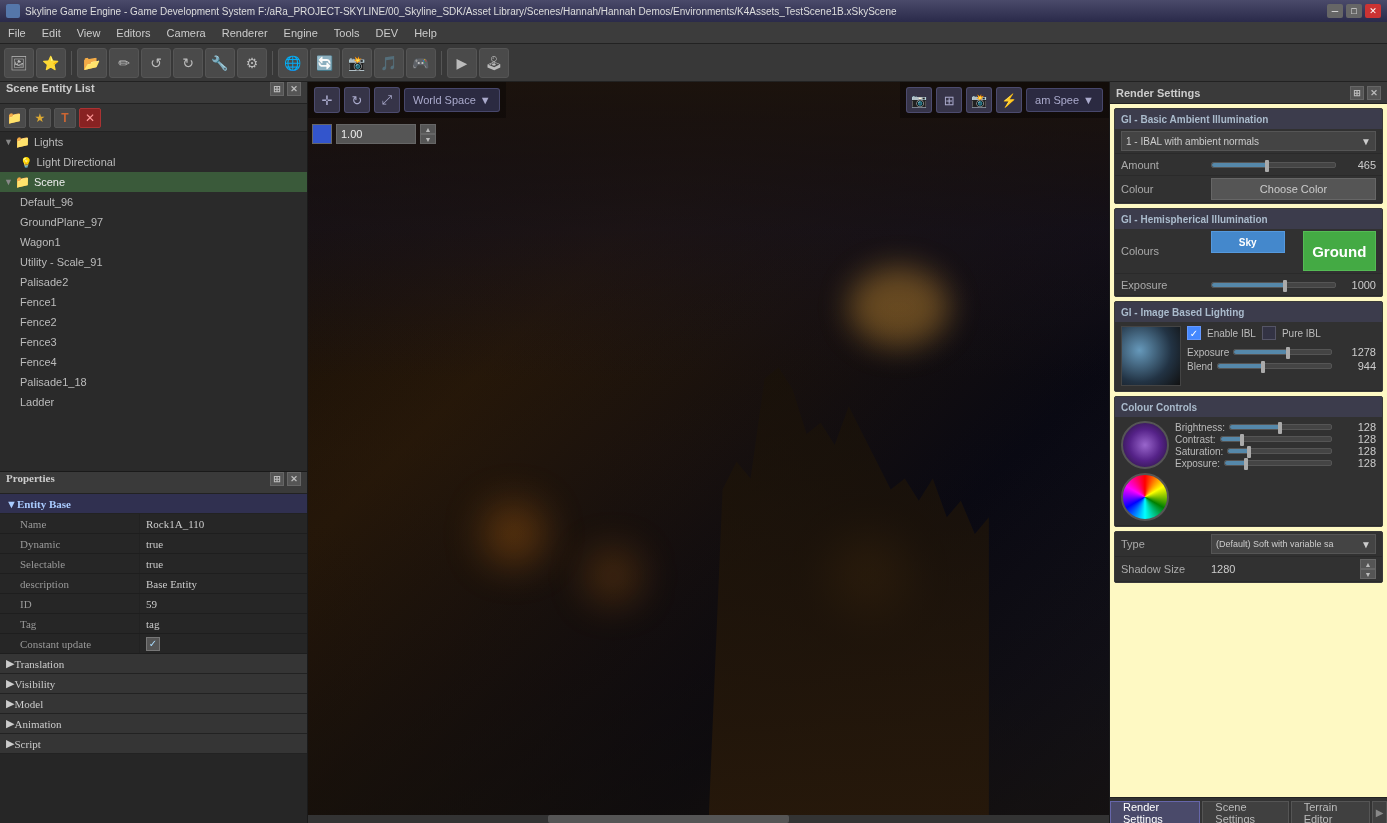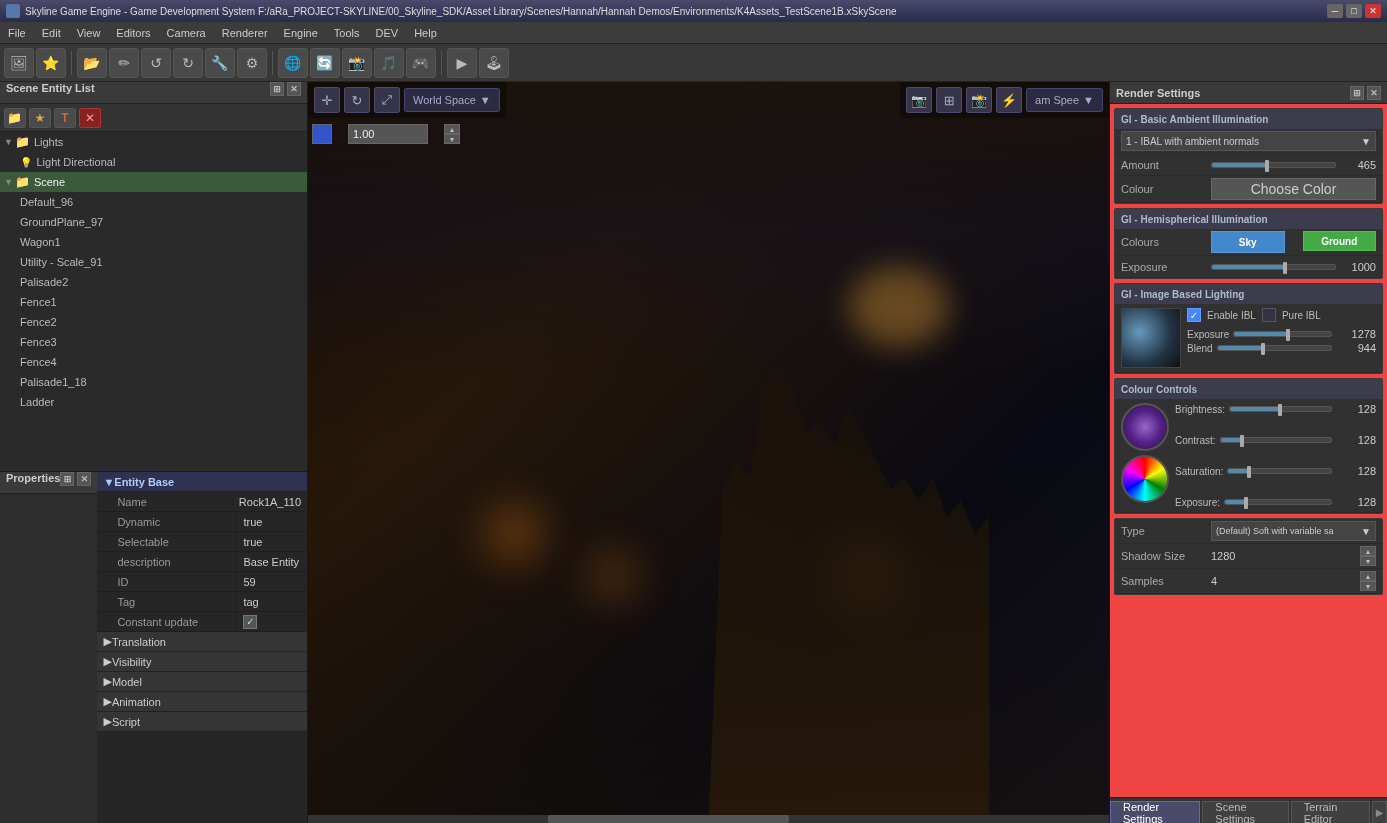--- a/index.html
+++ b/index.html
@@ -175,21 +175,22 @@
     .entity-item.child { padding-left: 20px; }
 
     .folder-icon { color: #ddaa33; margin-right: 4px; font-size: 12px; }
     .item-icon { margin-right: 4px; font-size: 10px; }
     .expand-arrow { margin-right: 2px; color: #888; font-size: 9px; }
 
     
     #properties-panel {
       flex: 1;
       display: flex;
-      flex-direction: row;
+      flex-direction: column;
+      font-family: Liberation Serif, serif;
     }
     .prop-table {
       flex: 1;
       overflow-y: auto;
       background: #262626;
     }
     .prop-table::-webkit-scrollbar { width: 6px; }
     .prop-table::-webkit-scrollbar-track { background: #333; }
     .prop-table::-webkit-scrollbar-thumb { background: #555; }
 
@@ -306,21 +307,21 @@
       font-size: 11px;
       display: flex; align-items: center; gap: 4px;
       cursor: pointer;
     }
 
     
     .viewport-color-bar {
       position: absolute;
       top: 38px; left: 4px;
       height: 28px;
-      display: flex; align-items: center; gap: 16px;
+      display: flex; align-items: center; gap: 4px;
     }
     .color-swatch-blue {
       width: 20px; height: 20px;
       background: #3355cc;
       border: 1px solid #666;
       cursor: pointer;
     }
     .color-value-input {
       height: 20px;
       background: #555;
@@ -339,21 +340,21 @@
       background: #555;
       border: 1px solid #666;
       cursor: pointer;
       display: flex; align-items: center; justify-content: center;
       font-size: 7px; color: #bbb;
     }
 
     
     #right-panel {
       width: 278px;
-      background: #ef4444;
+      background: #fef9c3;
       border-left: 1px solid #1a1a1a;
       display: flex;
       flex-direction: column;
     }
     .right-panel-header {
       height: 22px;
       background: #3a3a3a;
       border-bottom: 1px solid #222;
       display: flex;
       align-items: center;
@@ -445,44 +446,44 @@
       font-size: 11px;
       margin-left: 4px;
     }
 
     .choose-color-btn {
       flex: 1;
       height: 22px;
       background: #555;
       border: 1px solid #666;
       color: #ccc;
-      font-size: 14px;
+      font-size: 11px;
       cursor: pointer;
       display: flex; align-items: center; justify-content: center;
     }
 
     
     .sky-ground-btns {
       display: flex; flex: 1; gap: 18px;
     }
     .sky-btn {
       flex: 1; height: 22px;
       background: #4488cc;
       border: 1px solid #5599dd;
       color: #fff;
       font-size: 10px; font-weight: bold;
       cursor: pointer;
       display: flex; align-items: center; justify-content: center;
     }
     .ground-btn {
-      flex: 1; height: 20px;
+      flex: 1; height: 40px;
       background: #44aa44;
       border: 1px solid #55bb55;
       color: #fff;
-      font-size: 10px; font-weight: bold;
+      font-size: 15px; font-weight: bold;
       cursor: pointer;
       display: flex; align-items: center; justify-content: center; text-align: right;
     }
 
     
     .ibl-preview {
       width: 60px; height: 60px;
       background: radial-gradient(circle at 30% 40%, #6699bb, #223344 60%, #111 100%);
       border: 1px solid #444;
       flex-shrink: 0;
@@ -940,21 +941,21 @@
 
       <div class="rs-section">
         <div class="rs-section-header">
           <span>Colour Controls</span>
         </div>
         <div class="rs-row" style="align-items:flex-start;padding:4px 6px;">
           <div style="display:flex;flex-direction:column;gap:4px;">
             <div class="cc-icon cc-icon-brightness"></div>
             <div class="cc-icon cc-icon-saturation"></div>
           </div>
-          <div style="flex:1;padding-left:6px;display:flex;flex-direction:column;gap:19px;">
+          <div style="flex:1;padding-left:6px;display:flex;flex-direction:column;gap:0;">
             <div style="display:flex;align-items:center;gap:4px;">
               <span class="ibl-check-label">Brightness:</span>
               <div class="rs-slider-track" style="flex:1;">
                 <div class="rs-slider-fill" style="width:50%;"></div>
                 <div class="rs-slider-thumb" style="left:48%;"></div>
               </div>
               <span class="rs-number">128</span>
             </div>
             <div style="display:flex;align-items:center;gap:4px;">
               <span class="ibl-check-label">Contrast:</span>
@@ -993,28 +994,20 @@
           </div>
         </div>
         <div class="rs-row">
           <div class="rs-label">Shadow Size</div>
           <div class="rs-value">1280</div>
           <div style="margin-left:auto;display:flex;flex-direction:column;">
             <div class="spinner-btn">▲</div>
             <div class="spinner-btn">▼</div>
           </div>
         </div>
-        <div class="rs-row">
-          <div class="rs-label">Samples</div>
-          <div class="rs-value">4</div>
-          <div style="margin-left:auto;display:flex;flex-direction:column;">
-            <div class="spinner-btn">▲</div>
-            <div class="spinner-btn">▼</div>
-          </div>
-        </div>
       </div>
 
     </div>
 
     <div class="bottom-tabs">
       <div class="bottom-tab active">
         <span>Render Settings</span>
       </div>
       <div class="bottom-tab">
         <span>Scene Settings</span>

